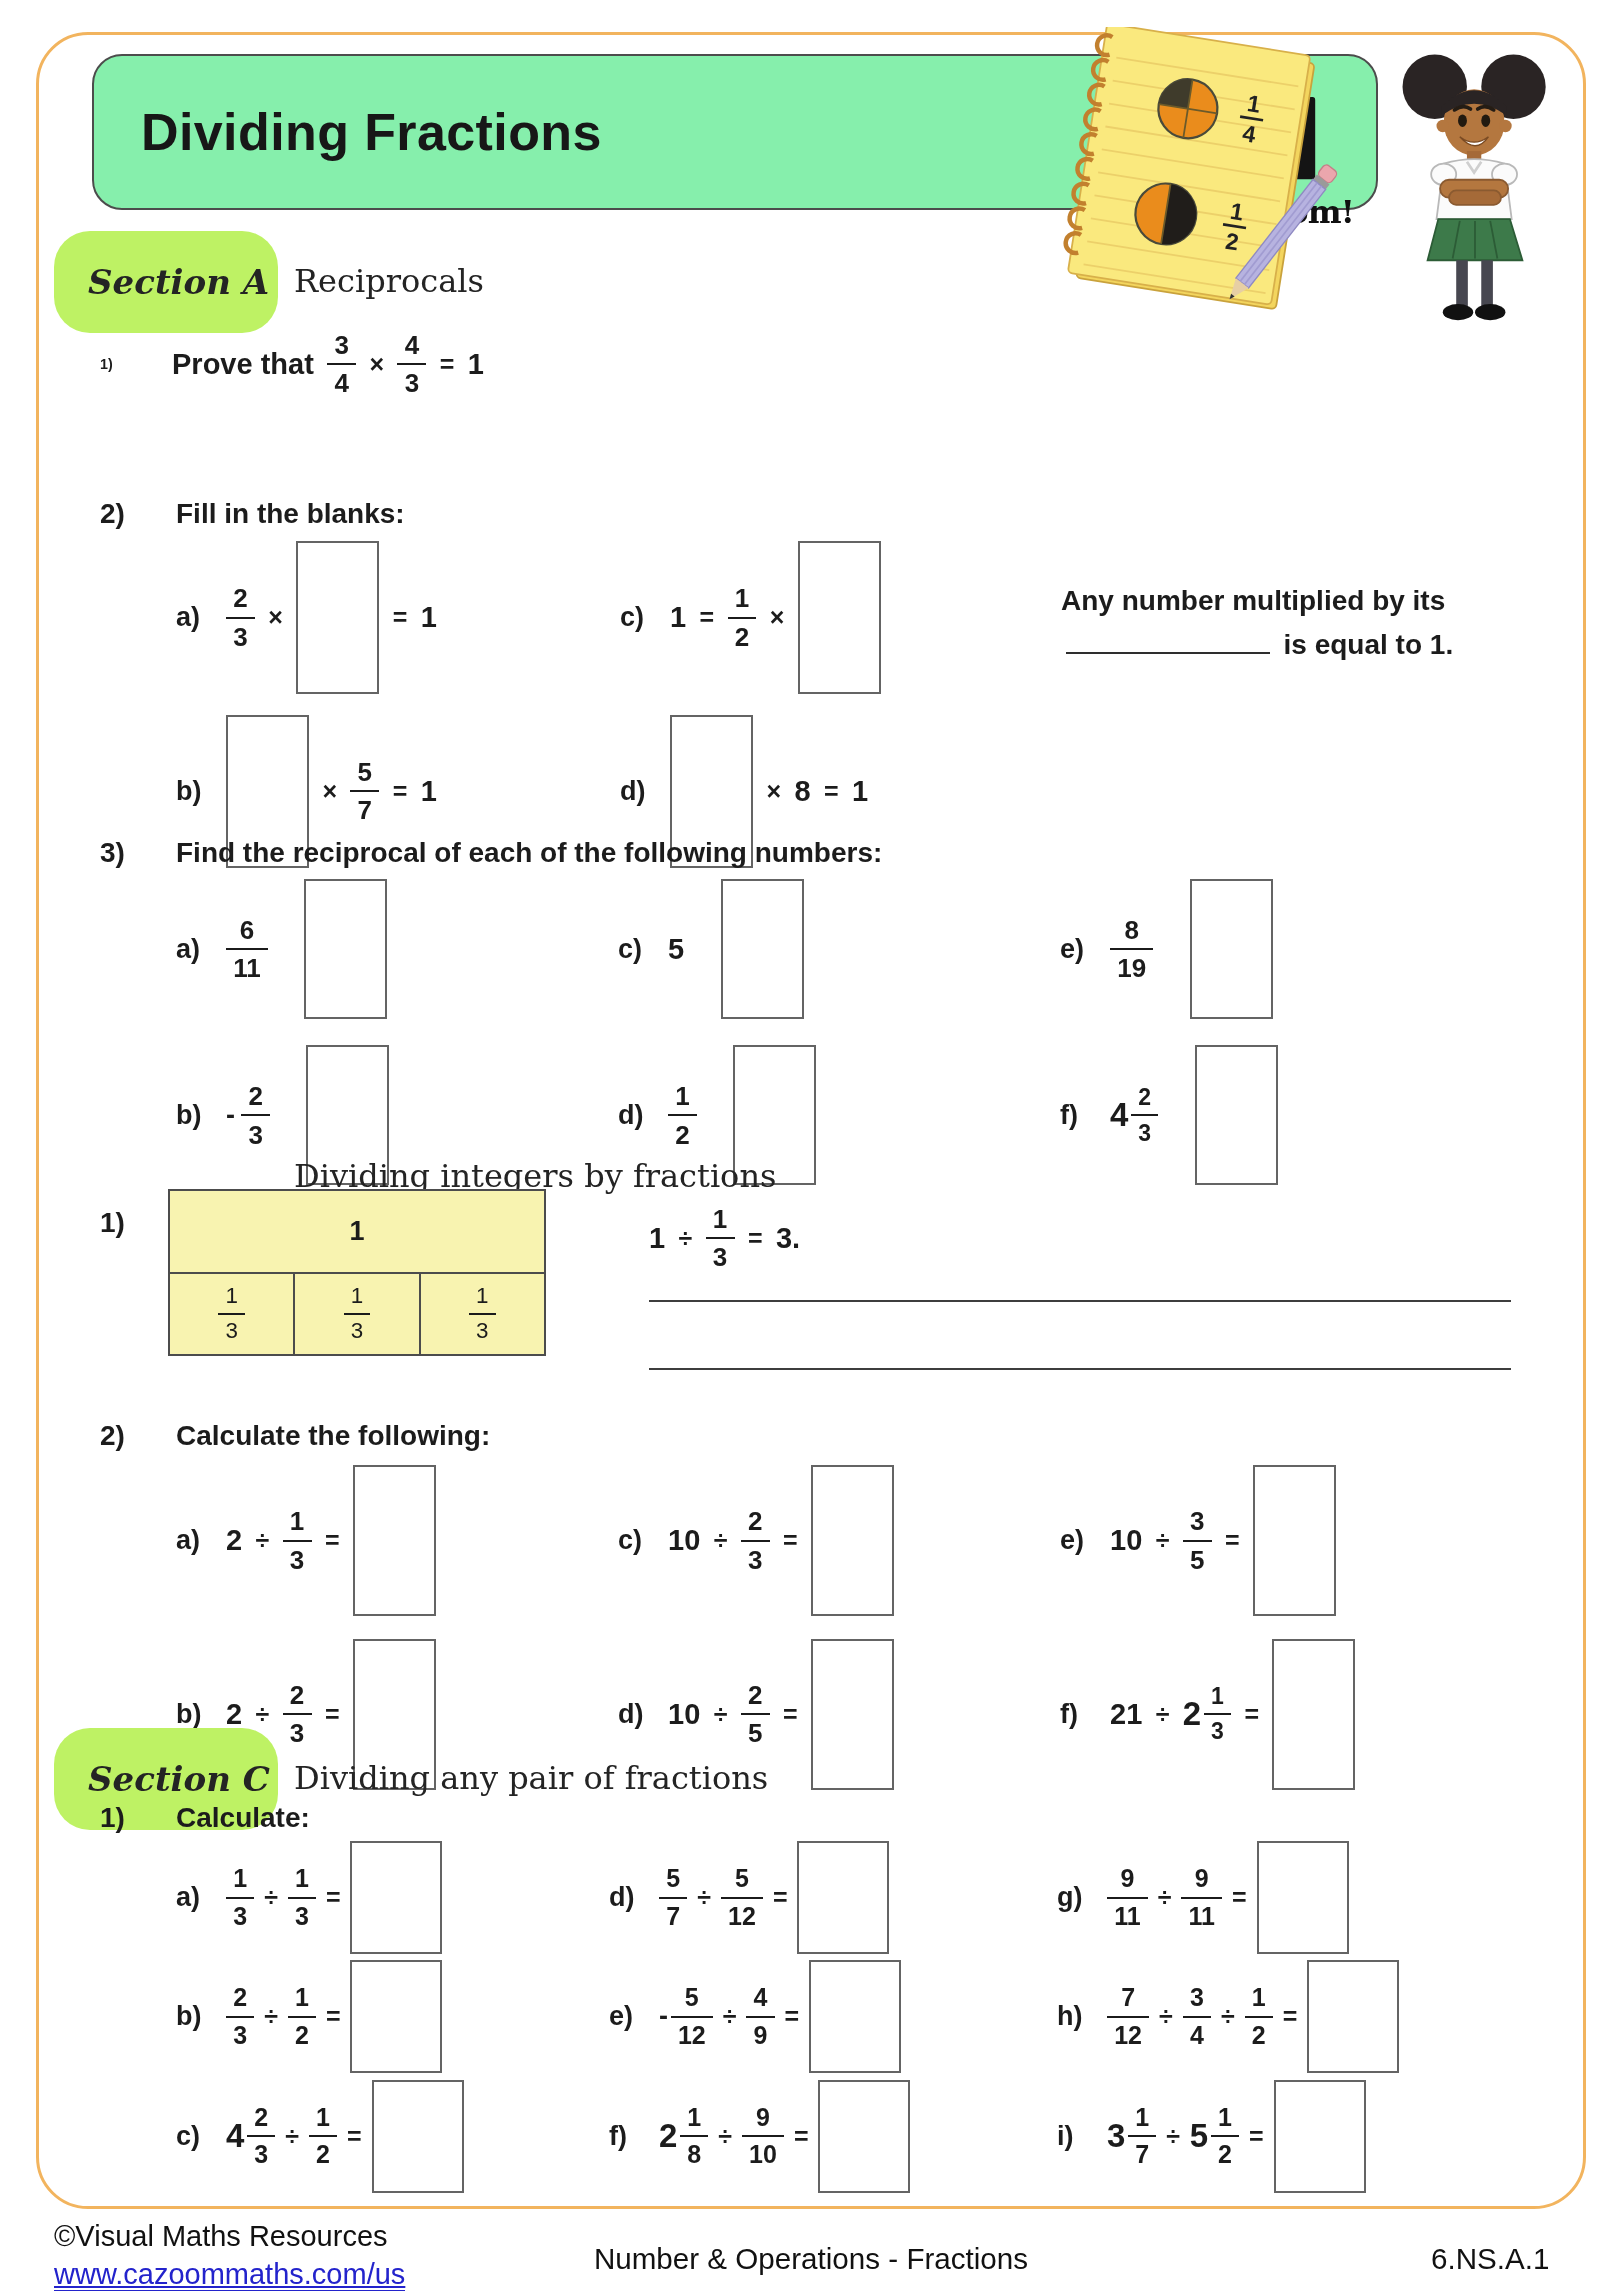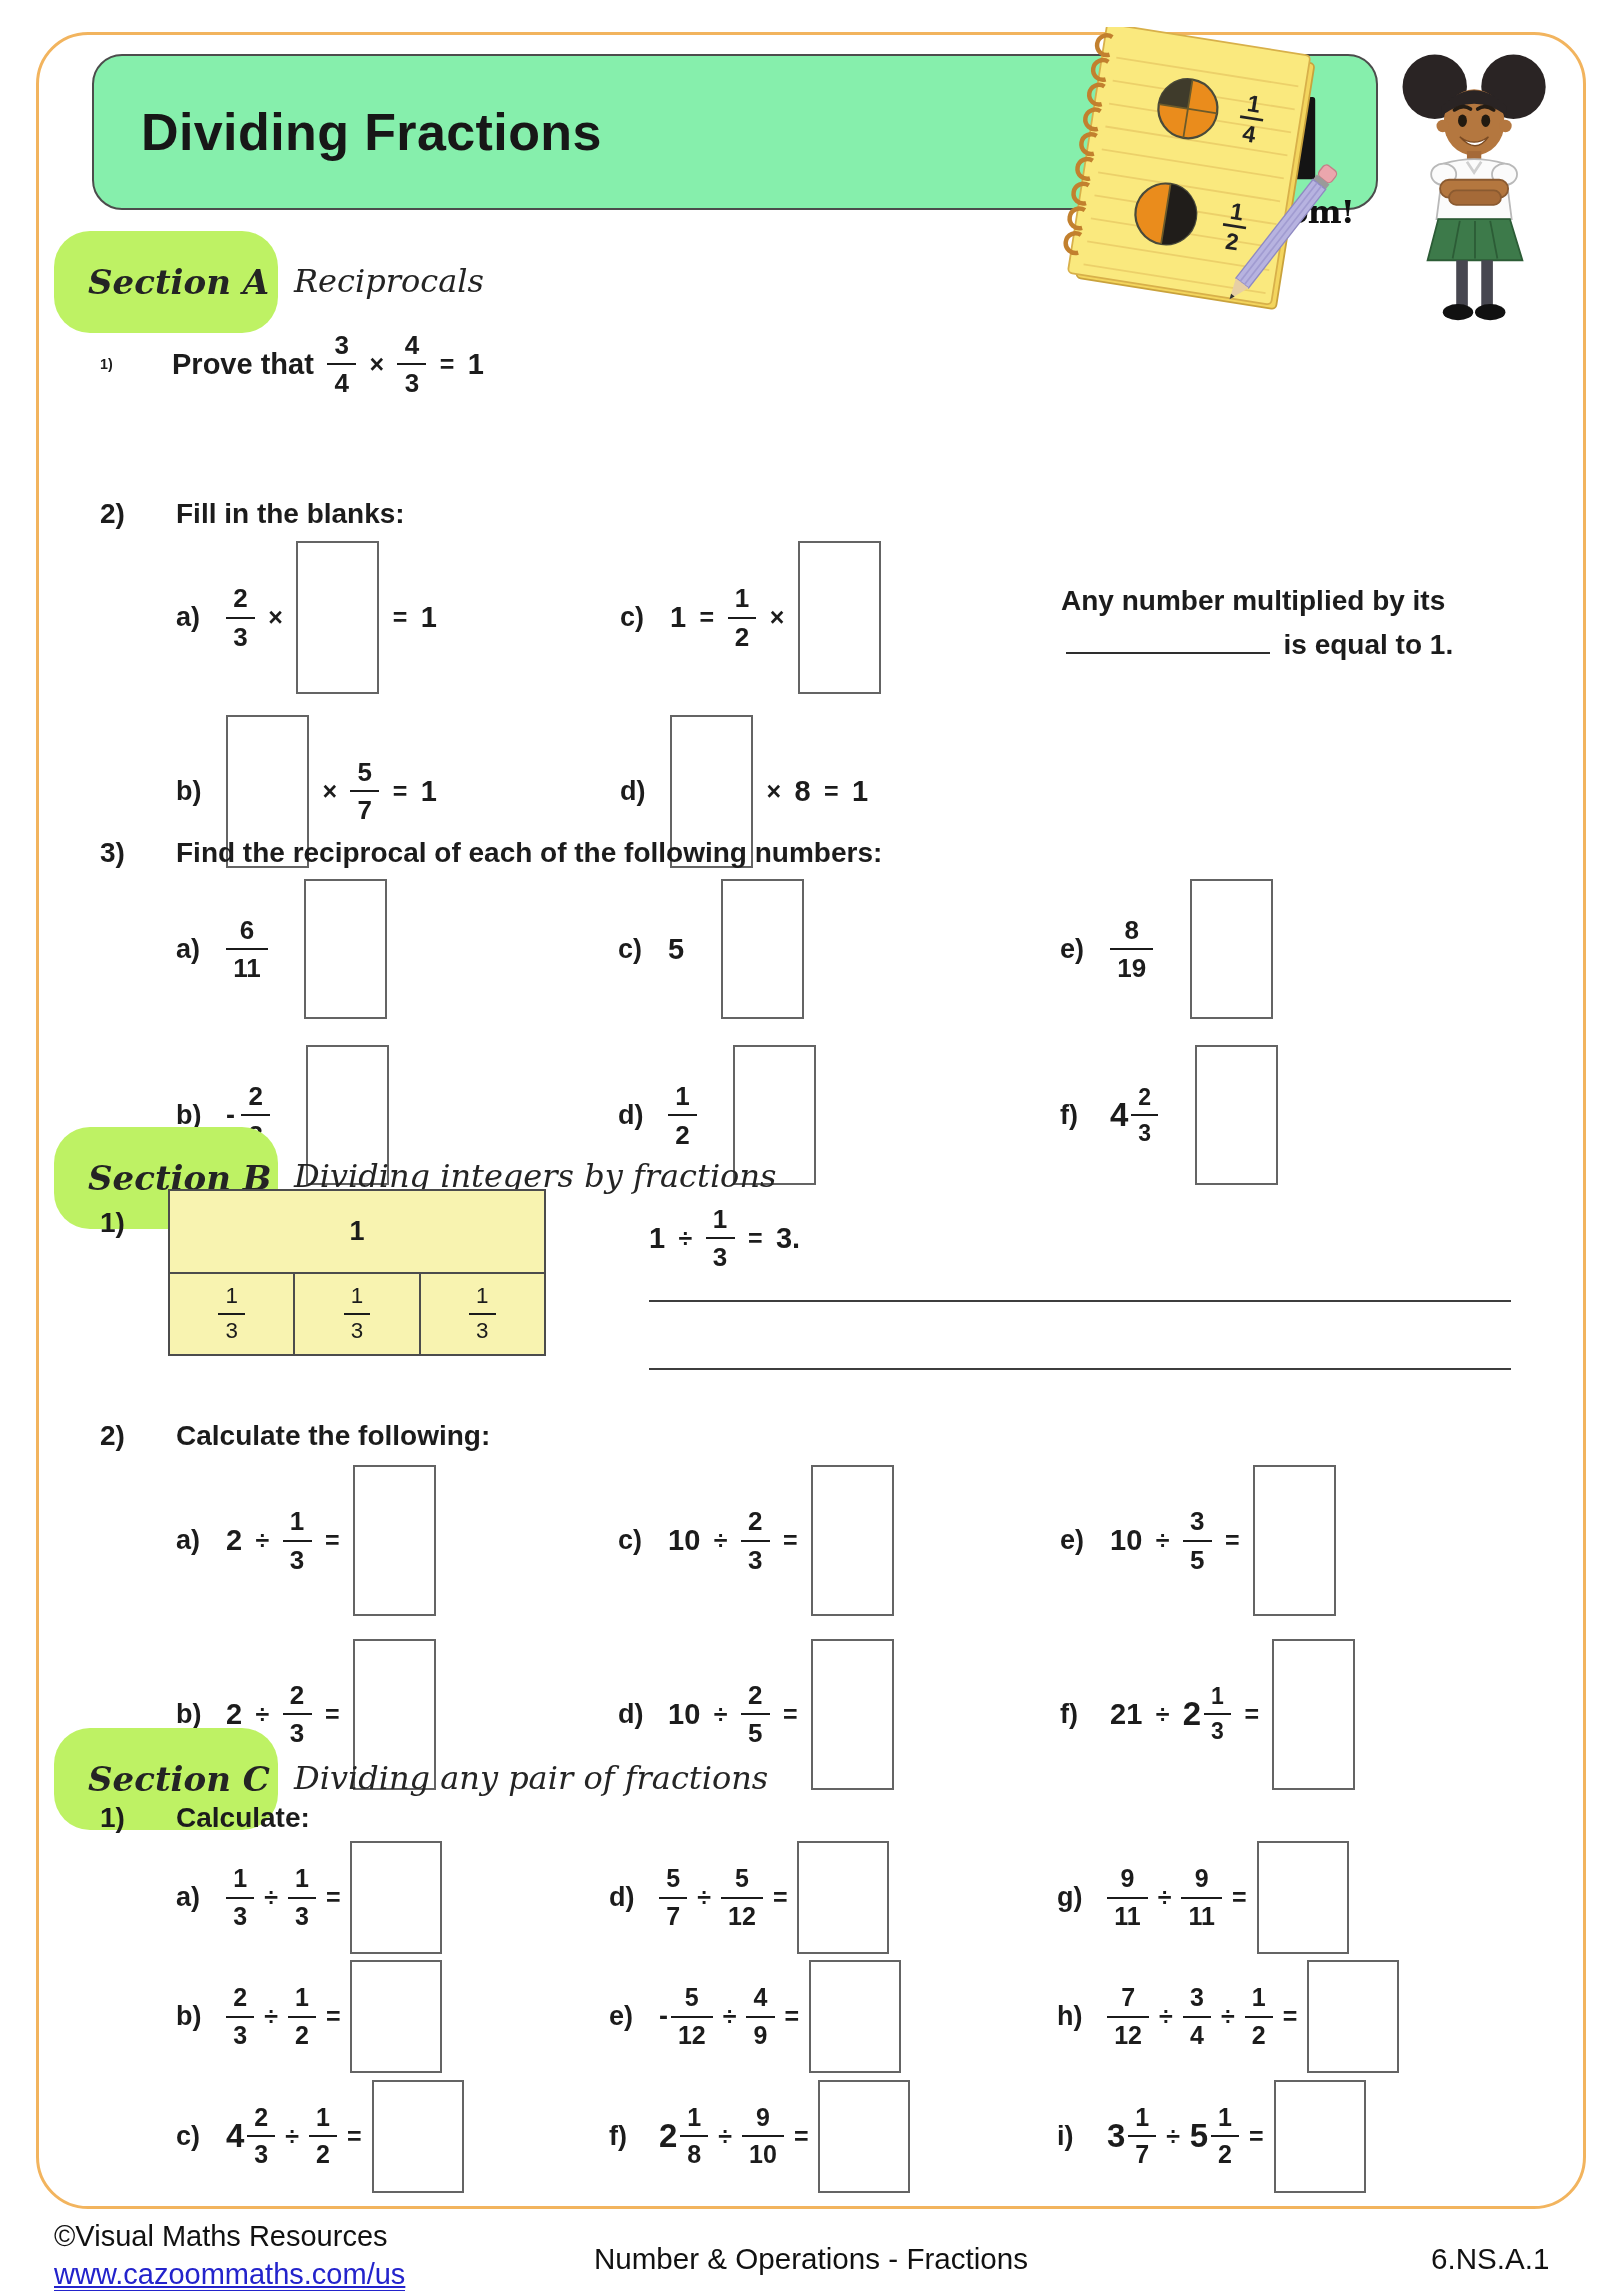--- a/index.html
+++ b/index.html
@@ -15,21 +15,21 @@
   .logo-wrap{position:absolute;left:1211px;top:97px;width:143px;text-align:center;z-index:3;}
   .logo-text{font-family:"DejaVu Serif",serif;font-weight:700;font-size:32px;color:#101010;letter-spacing:-0.9px;}
   .notebook-wrap{position:absolute;left:1028px;top:27px;z-index:4;}
   .character-wrap{position:absolute;left:1390px;top:47px;z-index:4;}
 
   
   .section-pill{position:absolute;left:54px;width:224px;height:102px;background:#bef264;
         border-radius:36px;display:flex;align-items:center;}
   .section-pill span{margin-left:34px;font-family:"DejaVu Serif",serif;font-style:italic;font-weight:700;
         font-size:34px;color:#242424;}
-  .section-sub{position:absolute;left:294px;font-family:"DejaVu Serif",serif;font-style:italic;
+  .section-sub{position:absolute;left:294px;font-family:"DejaVu Serif",serif;
         font-size:32px;color:#242424;}
 
   
   .qhead{position:absolute;display:flex;gap:29px;font-weight:700;font-size:28px;align-items:baseline;}
   .qnum{min-width:47px;font-weight:700;}
   .qrow{position:absolute;display:flex;align-items:center;gap:25px;}
   .expr{display:inline-flex;align-items:center;gap:13.4px;font-weight:700;font-size:27px;white-space:nowrap;}
   .t-txt{font-size:29px;}
   .t-num{font-size:29px;}
   .t-op{font-size:25px;}
@@ -342,23 +342,20 @@
             <span class="frac">
               <span class="fnum">2</span>
               <span class="fden">3</span>
             </span>
           </span>
           <span class="answer-box"></span>
         </span>
       </div>
     </div>
 
-  <div class="section-pill" style="top:1127px">
-    <span>Section B</span>
-  </div>
   <div class="section-sub" style="top:1157px">Dividing integers by fractions</div>
 
   <div class="qhead" style="left:100px;top:1207px">
     <span class="qnum">1)</span>
   </div>
   <div class="bar-model">
     <div class="bar-top">1</div>
     <div class="bar-row">
       <div class="bar-cell">
           <span class="frac">

